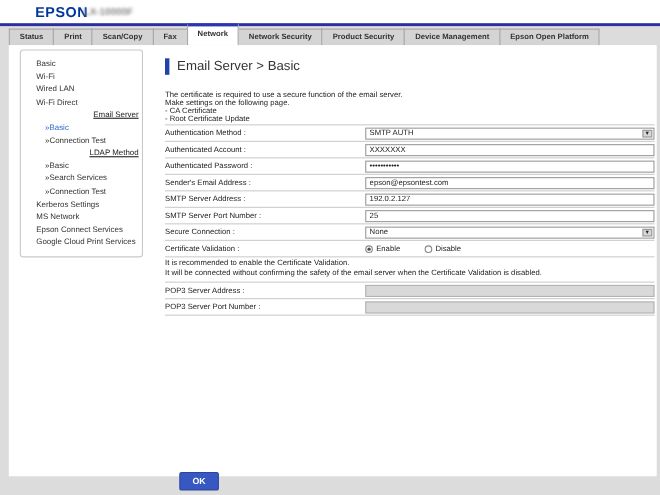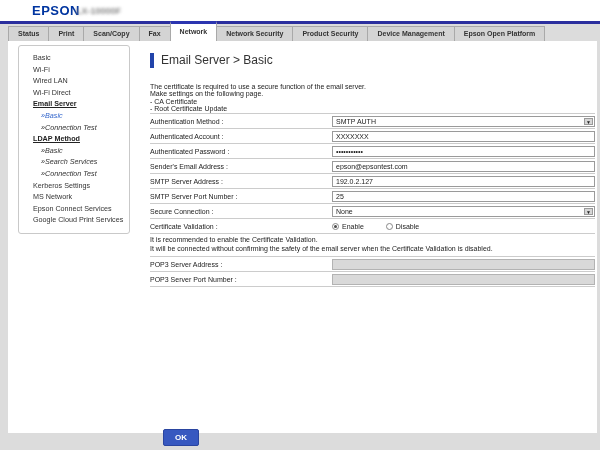--- a/index.html
+++ b/index.html
@@ -26,22 +26,22 @@
        white-space:nowrap;cursor:pointer;}
   .tab.active{height:20px;margin-top:-3px;border-top:3px solid #2c35b0;
        background:#fff;line-height:16px;position:relative;z-index:2;}
   
   .panel{background:#fff;height:392px;position:relative;}
   
   .sidebar{position:absolute;left:10px;top:4px;width:112px;box-sizing:border-box;
        border:1px solid #c9c9c9;border-radius:3px;background:#fff;
        padding:6px 3px 7px 14px;}
   .sb-item{font-size:7.2px;line-height:11.6px;color:#333;cursor:pointer;white-space:nowrap;}
-  .sb-group{font-weight:bold;text-decoration:underline;color:#222;}
-  .sb-sub{padding-left:8px;font-style:italic;}
+  .sb-group{font-weight:normal;text-decoration:underline;color:#222;text-align:right;}
+  .sb-sub{padding-left:8px;}
   .sb-sub.selected{color:#3366cc;}
   
   .main{position:absolute;left:142px;top:12px;right:2px;}
   .title-row{display:flex;align-items:flex-start;height:15px;}
   .title-bar{width:4px;height:15px;background:#2244aa;margin-right:7px;flex:none;}
   .title{font-size:12px;color:#333;}
   .desc{margin-top:15px;font-size:7px;line-height:7.3px;color:#222;}
   .desc span{display:block;}
   
   .form{margin-top:1px;border-bottom:1px solid #ccc;}

